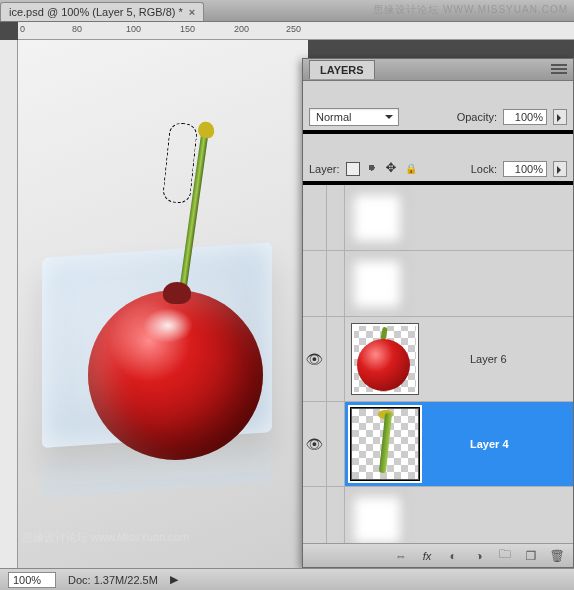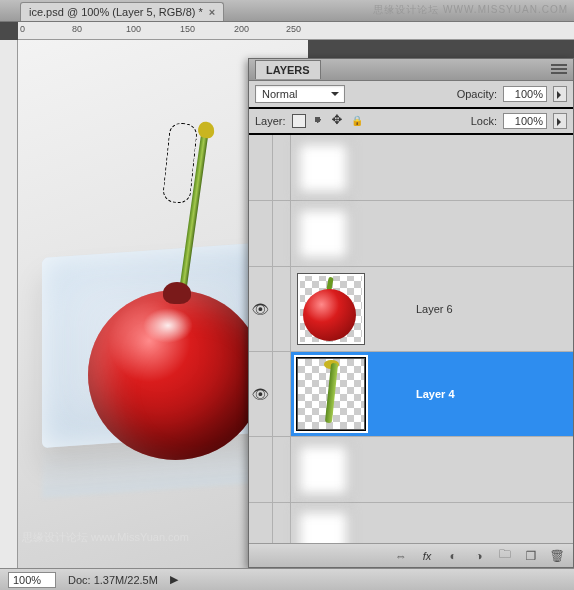--- a/index.html
+++ b/index.html
@@ -1,38 +1,38 @@
 <!DOCTYPE html>
 <html><head>
 <meta charset="utf-8">
 <style>
 *{box-sizing:border-box;margin:0;padding:0;font-family:Tahoma,Arial,sans-serif;font-size:11px;color:#333;}
 body{width:574px;height:590px;background:#4a4a4a;overflow:hidden;position:relative;}
-.tab-bar{height:22px;background:linear-gradient(#bfbfbf,#9c9c9c);display:flex;align-items:flex-end;padding-left:20px;border-bottom:1px solid #777;}
+.tab-bar{height:22px;background:linear-gradient(#bfbfbf,#9c9c9c);display:flex;align-items:flex-end;padding-left:0;border-bottom:1px solid #777;}
 .doc-tab{background:#d6d6d6;border:1px solid #888;border-bottom:none;border-radius:3px 3px 0 0;padding:3px 8px;display:flex;align-items:center;gap:6px;}
 .doc-tab .x{color:#666;font-weight:bold;cursor:pointer;}
 .ruler-h{height:18px;background:#e9e9e9;border-bottom:1px solid #999;position:relative;margin-left:18px;}
 .ruler-h span{position:absolute;top:2px;font-size:9px;color:#555;}
 .ruler-v{width:18px;background:#e9e9e9;border-right:1px solid #999;position:absolute;left:0;top:40px;bottom:22px;}
 .canvas-area{position:absolute;left:18px;top:40px;right:0;bottom:22px;background:#4a4a4a;}
 .artboard{position:absolute;left:0;top:0;width:290px;height:530px;background:linear-gradient(160deg,#f3f3f3 0%,#e3e3e3 50%,#cfcfcf 100%);overflow:hidden;}
 .ice{position:absolute;left:24px;top:210px;width:230px;height:190px;border-radius:6px;background:linear-gradient(135deg,rgba(230,240,250,.85),rgba(190,210,230,.6));box-shadow:inset 0 0 30px rgba(255,255,255,.8),inset 0 0 60px rgba(150,190,220,.4),0 20px 30px rgba(0,0,0,.1);transform:skewY(-4deg);}
 .ice:before{content:"";position:absolute;left:0;right:0;bottom:-50px;height:50px;background:linear-gradient(rgba(200,220,235,.4),transparent);transform:scaleY(-1) skewY(0);filter:blur(2px);}
 .cherry{position:absolute;left:70px;top:250px;width:175px;height:170px;border-radius:50%;background:radial-gradient(circle at 35% 30%,#ff8a8a 0%,#d91c1c 25%,#9c0e0e 70%,#5a0505 100%);box-shadow:inset -15px -20px 40px rgba(0,0,0,.4),inset 20px 15px 30px rgba(255,200,200,.3);}
 .cherry:before{content:"";position:absolute;top:18px;left:55px;width:50px;height:35px;border-radius:50%;background:radial-gradient(ellipse,rgba(255,255,255,.9),transparent 70%);}
 .cherry:after{content:"";position:absolute;top:-8px;left:75px;width:28px;height:22px;background:#7a1a1a;border-radius:50% 50% 40% 40%;}
 .stem{position:absolute;left:158px;top:90px;width:8px;height:180px;background:linear-gradient(90deg,#5b8a1f,#a3c94d,#4a6e18);border-radius:4px;transform-origin:bottom;transform:rotate(8deg) scaleX(.9);}
 .stem:before{content:"";position:absolute;top:-10px;left:-4px;width:18px;height:16px;background:#c9b520;border-radius:50% 60% 40% 50%;}
 .sel{position:absolute;border:1px dashed #000;}
 .sel.s1{left:148px;top:83px;width:28px;height:80px;transform:rotate(6deg);border-radius:12px;}
-.layers-panel{position:absolute;right:0;top:58px;width:326px;bottom:22px;background:#d4d4d4;border:1px solid #6b6b6b;display:flex;flex-direction:column;box-shadow:-2px 2px 8px rgba(0,0,0,.4);}
+.layers-panel{position:absolute;right:0;top:58px;width:272px;bottom:22px;background:#d4d4d4;border:1px solid #6b6b6b;display:flex;flex-direction:column;box-shadow:-2px 2px 8px rgba(0,0,0,.4);}
 .panel-head{background:linear-gradient(#b8b8b8,#989898);height:22px;display:flex;align-items:center;padding:0 6px;border-bottom:1px solid #777;}
 .panel-head .tab{background:#d4d4d4;padding:3px 10px;border:1px solid #777;border-bottom:none;font-weight:bold;color:#2b2b2b;}
 .panel-head .menu{margin-left:auto;width:16px;height:12px;background:repeating-linear-gradient(#555 0 2px,transparent 2px 4px);}
-.panel-row{display:flex;align-items:center;gap:6px;padding:4px 6px;border-bottom:2px solid #000000;}
+.panel-row{display:flex;align-items:center;gap:6px;padding:4px 6px;border-bottom:4px solid #000000;margin-top:23px;}
 .dd{background:#fff;border:1px solid #8a8a8a;padding:2px 18px 2px 6px;position:relative;min-width:90px;box-shadow:inset 0 1px 2px rgba(0,0,0,.1);}
 .dd:after{content:"";position:absolute;right:5px;top:6px;border:4px solid transparent;border-top-color:#333;}
 .pct{background:#fff;border:1px solid #8a8a8a;width:44px;padding:1px 3px;text-align:right;}
 .lbl{color:#333;}
 .arrow-btn{width:14px;height:16px;border:1px solid #8a8a8a;background:#e6e6e6;position:relative;}
 .arrow-btn:after{content:"";position:absolute;left:3px;top:4px;border:4px solid transparent;border-left-color:#333;}
 .lock-icons{display:flex;gap:6px;align-items:center;}
 .lock-icons span{width:14px;height:14px;display:inline-block;}
 .ic-sq{border:1px solid #555;background:#eee;}
 .ic-brush{background:radial-gradient(circle at 40% 40%,#555 25%,transparent 26%);}

